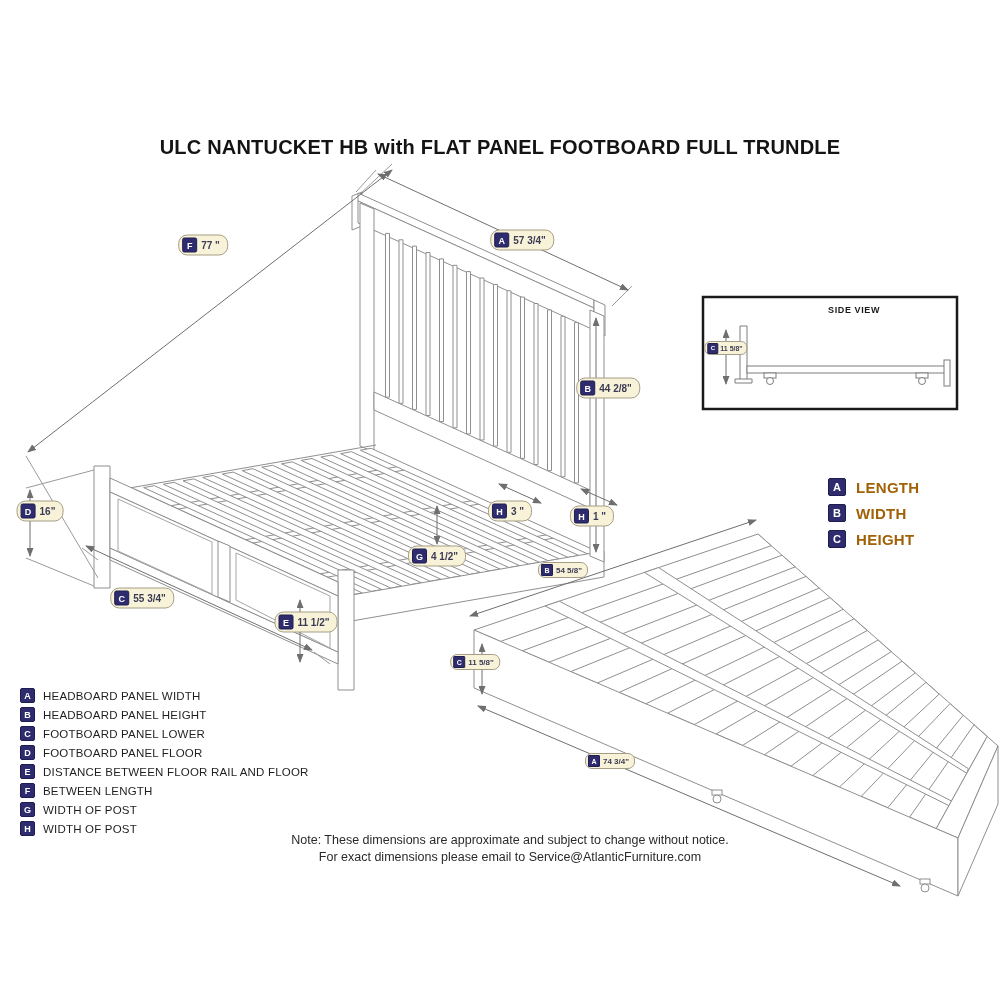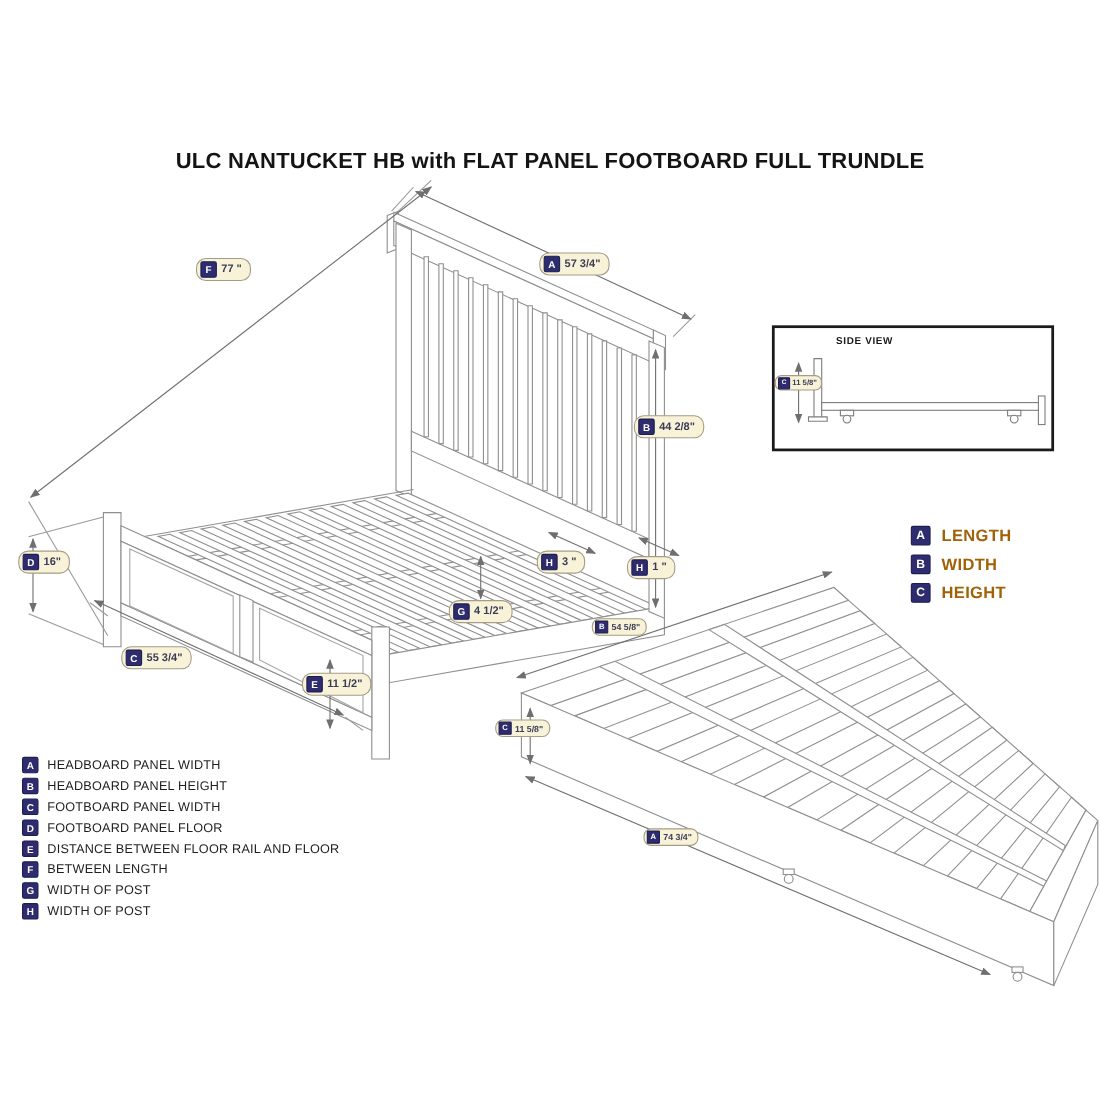--- a/index.html
+++ b/index.html
@@ -12,21 +12,21 @@
   .pill .sq{display:flex;align-items:center;justify-content:center;width:13px;height:13px;background:#2e2c6e;
         border:1px solid #1e1d50;border-radius:2px;color:#fff;font-size:9px;font-weight:bold;}
   .pill .val{font-size:10px;color:#3b3b55;font-weight:bold;}
   .pill.sm{height:14px;border-radius:7px;padding:0 5px 0 2px;gap:3px;}
   .pill.sm .sq{width:10px;height:10px;font-size:7px;border-radius:1px;}
   .pill.sm .val{font-size:8px;}
   .pill.xs{height:12px;border-radius:6px;padding:0 4px 0 2px;gap:2px;}
   .pill.xs .sq{width:9px;height:9px;font-size:6px;border-radius:1px;}
   .pill.xs .val{font-size:7px;}
   
-  .sv-title{position:absolute;left:760px;top:305px;width:120px;text-align:left;font-size:9px;font-weight:bold;
+  .sv-title{position:absolute;left:760px;top:305px;width:120px;text-align:right;font-size:9px;font-weight:bold;
         color:#1a1a1a;letter-spacing:.6px;}
   
   .size-legend{position:absolute;left:828px;top:478px;display:flex;flex-direction:column;gap:8px;}
   .size-legend .row{display:flex;align-items:center;gap:10px;}
   .size-legend .sq{display:flex;align-items:center;justify-content:center;width:16px;height:16px;background:#2e2c6e;
         border:1px solid #1e1d50;color:#fff;font-size:11px;font-weight:bold;border-radius:2px;}
   .size-legend .lbl{font-size:15px;font-weight:bold;color:#a16207;letter-spacing:.3px;}
   
   .legend{position:absolute;left:20px;top:688px;display:flex;flex-direction:column;gap:4px;}
   .legend .row{display:flex;align-items:center;gap:8px;}
@@ -273,21 +273,21 @@
     <div class="row">
       <span class="sq">A</span>
       <span class="lbl">HEADBOARD PANEL WIDTH</span>
     </div>
     <div class="row">
       <span class="sq">B</span>
       <span class="lbl">HEADBOARD PANEL HEIGHT</span>
     </div>
     <div class="row">
       <span class="sq">C</span>
-      <span class="lbl">FOOTBOARD PANEL WIDTH</span>
+      <span class="lbl">FOOTBOARD PANEL LOWER</span>
     </div>
     <div class="row">
       <span class="sq">D</span>
       <span class="lbl">FOOTBOARD PANEL FLOOR</span>
     </div>
     <div class="row">
       <span class="sq">E</span>
       <span class="lbl">DISTANCE BETWEEN FLOOR RAIL AND FLOOR</span>
     </div>
     <div class="row">
@@ -297,14 +297,18 @@
     <div class="row">
       <span class="sq">G</span>
       <span class="lbl">WIDTH OF POST</span>
     </div>
     <div class="row">
       <span class="sq">H</span>
       <span class="lbl">WIDTH OF POST</span>
     </div>
   </div>
 
+  <div class="note">
+    <div>Note:  These dimensions are approximate and subject to change without notice.</div>
+    <div>For exact dimensions please email to Service@AtlanticFurniture.com</div>
+  </div>
 
 </div>
 
 </body></html>

